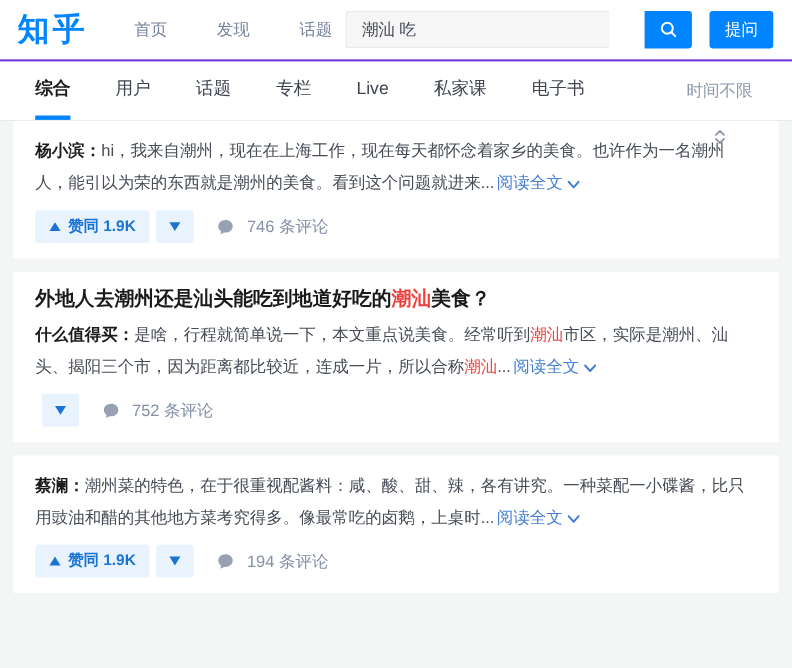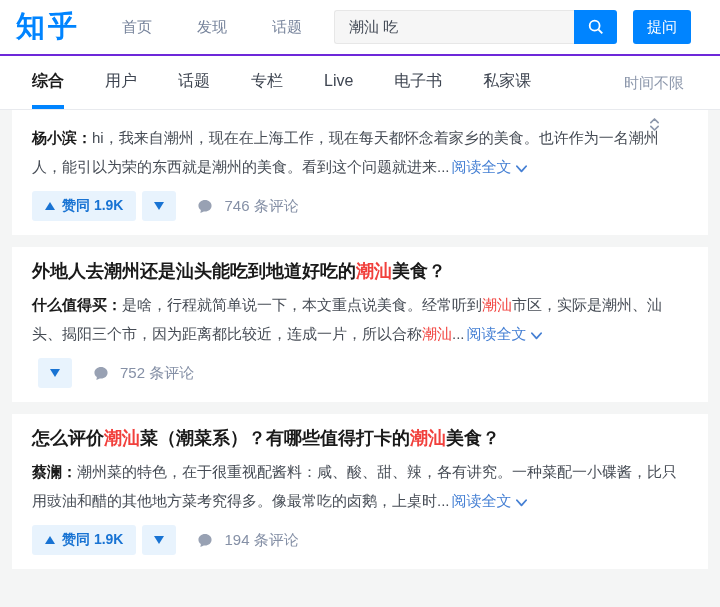--- a/index.html
+++ b/index.html
@@ -18,21 +18,21 @@
     padding: 0 16px;
     border-bottom: 2px solid #6d28d9;
   }
   .logo {
     font-size: 29px; font-weight: bold; color: #0084ff;
     letter-spacing: 3px; cursor: pointer; flex: none;
   }
   .nav { display: flex; gap: 45px; margin-left: 42px; flex: none; }
   .nav-item { font-size: 15px; color: #76839b; cursor: pointer; }
 
-  .searchbar { display: flex; margin-left: 32px; flex: none; }
+  .searchbar { display: flex; margin-left: 12px; flex: none; gap: 32px; }
   .search-input {
     width: 240px; height: 34px;
     background: #f6f6f6; border: 1px solid #e7e7e7; border-right: none;
     border-radius: 3px 0 0 3px;
     padding: 0 14px; font-size: 15px; color: #3f4652;
     font-family: "Liberation Sans", "DejaVu Sans", sans-serif;
     outline: none;
   }
   .search-btn {
     width: 43px; height: 34px; border: none; cursor: pointer;
@@ -135,22 +135,22 @@
   </div>
   <button class="ask-btn">提问</button>
 </div>
 
 <div class="tabbar">
   <span class="tab active">综合</span>
   <span class="tab">用户</span>
   <span class="tab">话题</span>
   <span class="tab">专栏</span>
   <span class="tab">Live</span>
+  <span class="tab">私家课</span>
   <span class="tab">电子书</span>
-  <span class="tab">私家课</span>
   <span class="time-filter">
     <span>时间不限</span>
     <span style="display:flex">
       <svg width="11" height="15" viewBox="0 0 12 16" fill="none" stroke="#8c97ab" stroke-width="1.8" stroke-linecap="round" stroke-linejoin="round">
         <polyline points="2,6 6,2 10,6"></polyline>
         <polyline points="2,10 6,14 10,10"></polyline>
       </svg>
     </span>
   </span>
 </div>
@@ -192,21 +192,20 @@
         <svg width="16" height="15" viewBox="0 0 16 16" fill="#98a1b3">
           <path d="M8 1C4.1 1 1 3.7 1 7.1c0 1.9 1 3.6 2.6 4.7L3.1 15l3.6-1.8c.4.1.9.1 1.3.1 3.9 0 7-2.7 7-6.2S11.9 1 8 1z"></path>
         </svg>
       </span>
       <span>752 条评论</span>
     </span>
   </div>
 </div>
 
 <div class="card">
-  <h2 class="card-title"><span>怎么评价</span><span class="hl">潮汕</span><span>菜（潮菜系）？有哪些值得打卡的</span><span class="hl">潮汕</span><span>美食？</span></h2>
   <p class="excerpt"><span><span class="b">蔡澜：</span><span>潮州菜的特色，在于很重视配酱料：咸、酸、甜、辣，各有讲究。一种菜配一小碟酱，比只用豉油和醋的其他地方菜考究得多。像最常吃的卤鹅，上桌时...</span></span><a class="read-more"><span>阅读全文</span><svg width="11" height="8" viewBox="0 0 12 8" fill="none" stroke="#4680d4" stroke-width="2" stroke-linecap="round" stroke-linejoin="round">
           <polyline points="1,1 6,6.5 11,1"></polyline>
         </svg></a></p>
   <div class="actions">
     <button class="vote-up">
       <span class="tri-up"></span>
       <span>赞同 1.9K</span>
     </button>
     <button class="vote-down">
       <span class="tri-down"></span>

